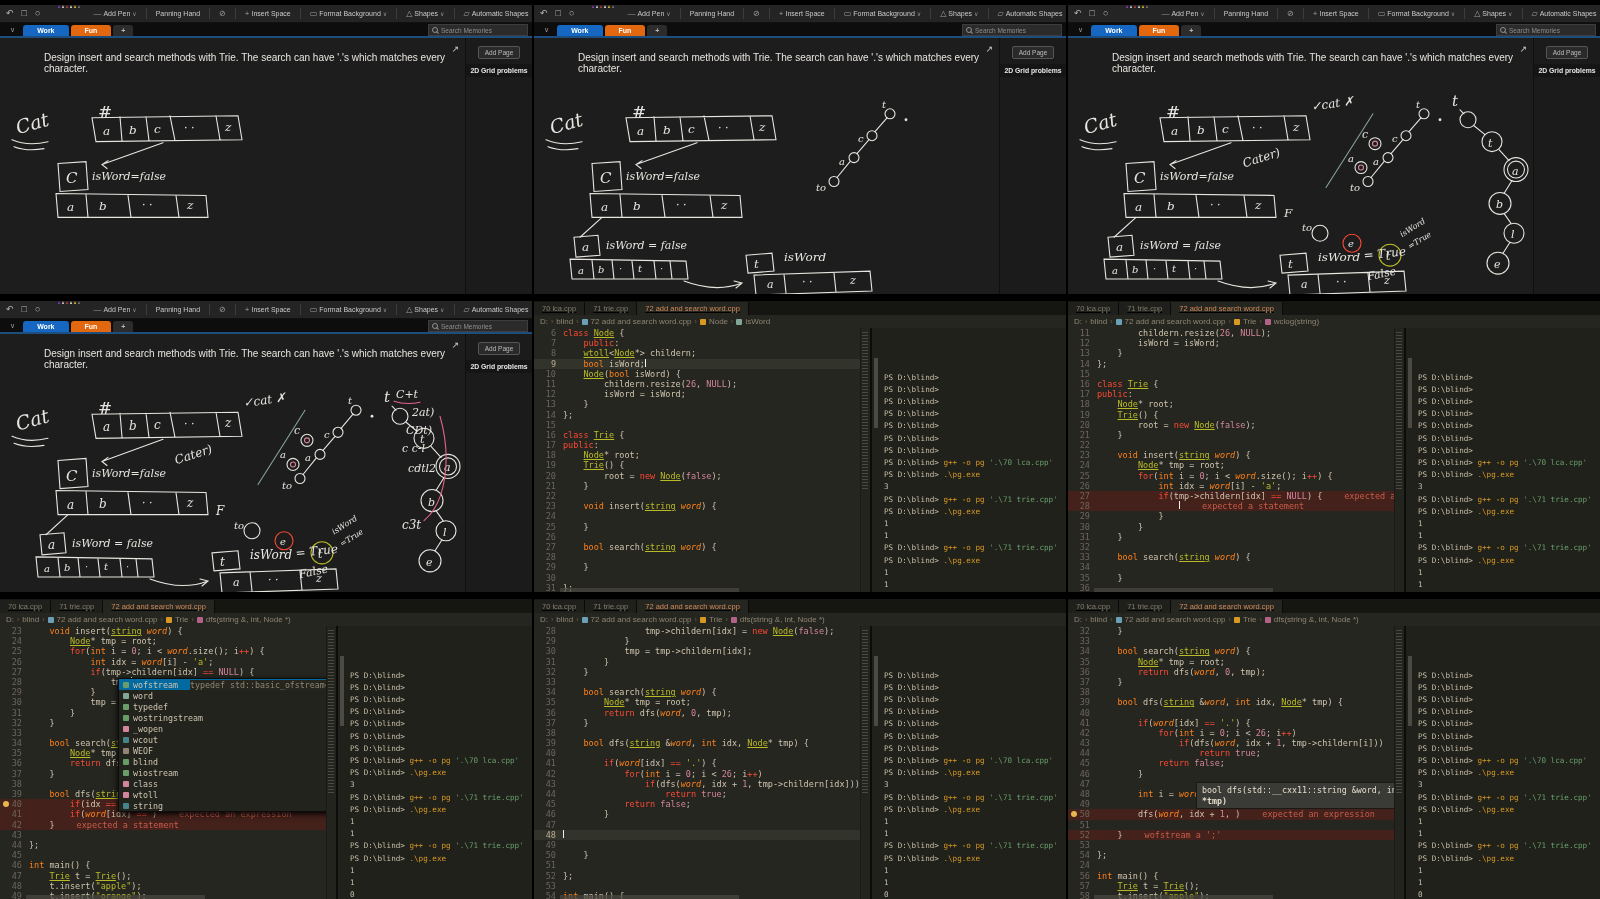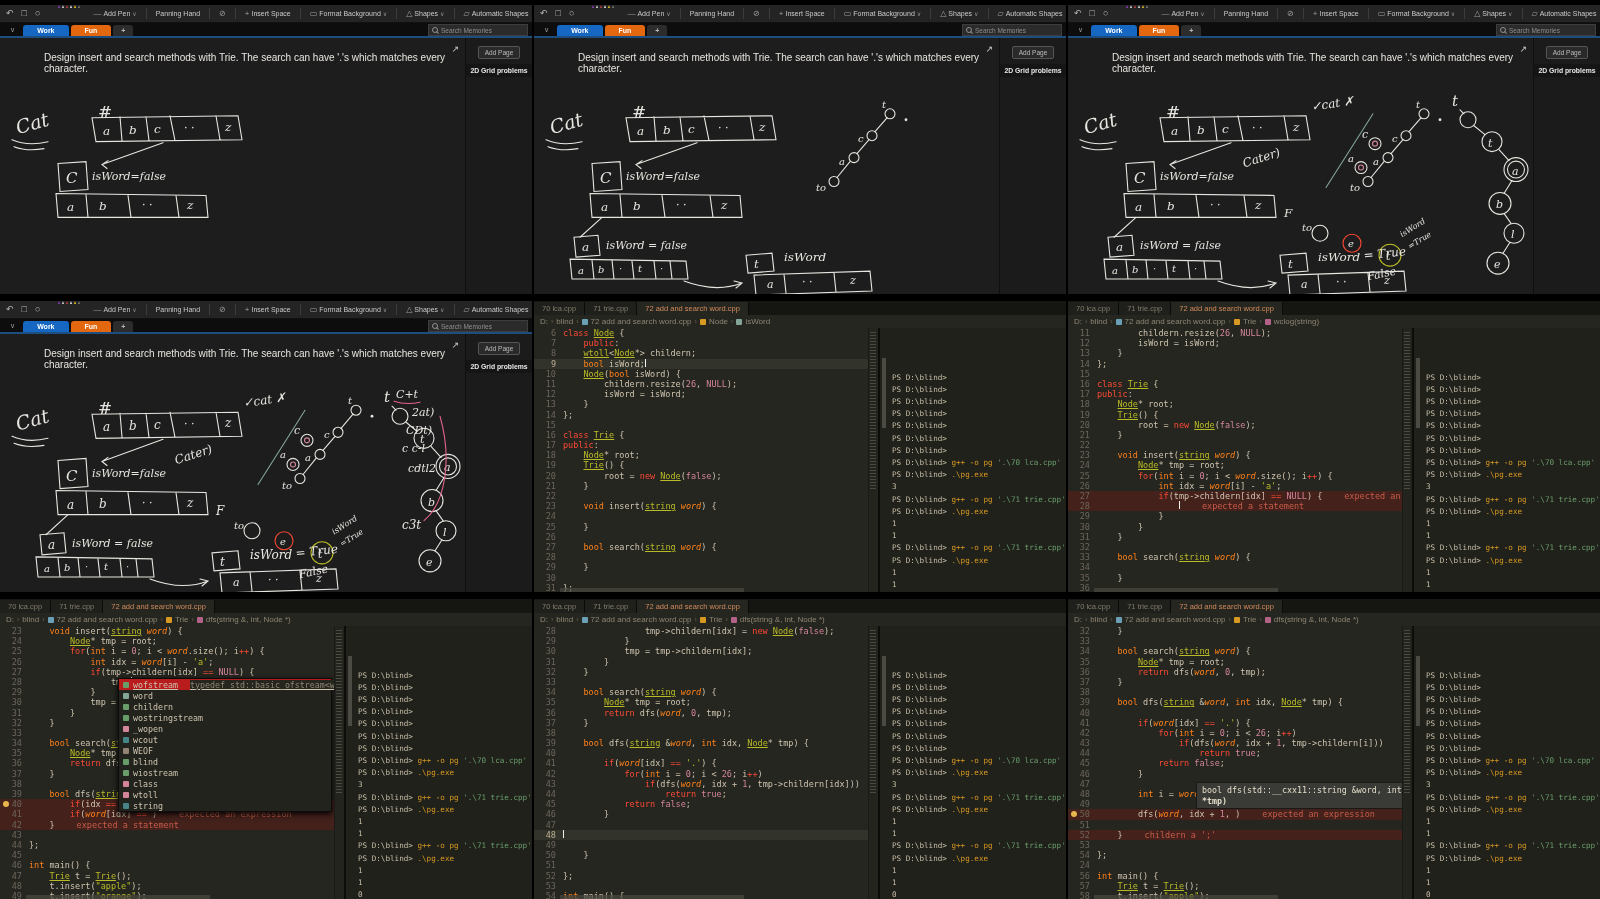--- a/index.html
+++ b/index.html
@@ -34,47 +34,47 @@
   .wprompt{position:absolute;left:44px;top:14px;color:#e8e5df;font-size:10px;}
   .wexpand{position:absolute;right:6px;top:6px;color:#cfcfcf;font-size:9px;}
   .wsb{width:66px;background:#1b1b1b;border-left:1px solid #101010;padding-top:8px;display:flex;flex-direction:column;gap:5px;align-items:center;}
   .waddpage{background:#2a2a2a;border:1px solid #555;color:#bdbdbd;font-size:6.5px;padding:2px 6px;border-radius:2px;font-family:"Liberation Sans",sans-serif;}
   .wpage{background:#151515;color:#e8e8e8;font-size:6.8px;font-weight:bold;width:100%;text-align:center;padding:3px 0;}
   .wsvg{position:absolute;left:0;top:28px;width:465px;height:calc(100% - 28px);}
   .wsvg text{font-family:"DejaVu Serif",serif;font-style:italic;fill:#e7e5df;}
   
   .vs{background:#262620;display:flex;flex-direction:column;}
   .vs-top{height:5px;background:#000;flex:0 0 auto;}
-  .vtabs{height:14px;background:#151512;display:flex;align-items:flex-end;flex:0 0 auto;}
+  .vtabs{height:14px;background:#151512;display:flex;align-items:flex-end;flex:0 0 auto;text-decoration:underline;}
   .vtab{font-size:7.5px;color:#807c6c;background:#1f1f1b;border-right:1px solid #0a0a0a;padding:2px 8px;white-space:nowrap;display:flex;align-items:center;}
   .vtab.active{background:#262620;color:#d08a5c;}
   .vcrumb{height:13px;background:#262620;display:flex;align-items:center;gap:3px;padding:0 6px;font-size:8px;color:#8d8573;flex:0 0 auto;white-space:nowrap;}
   .vcrumb .sep{color:#66604f;font-size:7px;}
   .sq{display:inline-block;width:6px;height:6px;border-radius:1px;flex:0 0 auto;}
   .vbody{flex:1;display:flex;min-height:0;position:relative;}
   .ved{flex:1;position:relative;overflow:hidden;font-family:"DejaVu Sans Mono",monospace;}
   .cl{display:flex;height:10.2px;line-height:10.2px;font-size:8.5px;white-space:pre;color:#cdc3ae;}
   .cl .ln{width:22px;text-align:right;padding-right:7px;color:#6b655b;flex:0 0 auto;}
   .cl.cur{background:#32332a;} .cl.cur .ln{color:#bdae93;}
   .cl.err{background:#44211b;}
   .ann{color:#c75c4a;padding-left:22px;}
   .tk-kw{color:#fb4934}.tk-type{color:#fe8019}.tk-cls{color:#b8bb26;text-decoration:underline}
   .tk-num{color:#d3869b}.tk-str{color:#b8bb26}.tk-param{color:#fe8019;font-style:italic}
   .crt{display:inline-block;width:1px;height:8px;background:#f2f2f2;vertical-align:middle;}
   .bulb{position:absolute;left:3px;width:6px;height:6px;border-radius:50%;background:#e9b64d;margin-top:2px;}
   .minimap{width:9px;background:#24241f;flex:0 0 auto;background-image:repeating-linear-gradient(to bottom,#4a4a40 0 1px,transparent 1px 3px);background-size:70% 60%;background-repeat:no-repeat;background-position:1px 4px;border-left:1px solid #1a1a16;}
   .hsb{position:absolute;bottom:0;left:26px;height:4px;width:55%;background:#4a4a42;opacity:.7;}
   .vterm{width:170px;flex:0 0 auto;background:#21211c;border-left:2px solid #0c0c0a;position:relative;
-    font-family:"DejaVu Sans Mono",monospace;font-size:7.6px;line-height:12.2px;color:#c8bfa8;padding:7px 4px 0 12px;white-space:pre;overflow:hidden;}
+    font-family:"DejaVu Sans Mono",monospace;font-size:7.6px;line-height:12.2px;color:#c8bfa8;padding:7px 12px 0 12px;white-space:pre;overflow:hidden;}
   .vterm .vsb{position:absolute;left:2px;top:30px;width:4px;height:70px;background:#4b4b43;}
   .t-cmd{color:#d79921}.t-str{color:#689d6a}
   
   .acbox{position:absolute;left:118px;top:52px;width:212px;background:#23231e;border:1px solid #0c0c0c;box-shadow:0 2px 6px #000;z-index:5;font-family:"DejaVu Sans Mono",monospace;}
   .acrow{display:flex;align-items:center;gap:4px;height:11px;font-size:8.3px;color:#cdc3ae;padding:0 4px;white-space:nowrap;}
-  .acrow.sel{background:#b91c1c;text-decoration:underline;}
+  .acrow.sel{background:#0369a1;}
   .acdetail{color:#8d8573;margin-left:8px;background:#26261f;}
   .ttbox{position:absolute;left:128px;top:156px;width:256px;background:#3a3a36;border:1px solid #191917;color:#e3dcc9;font-size:8.3px;line-height:10.5px;font-family:"DejaVu Sans Mono",monospace;padding:2px 5px;z-index:5;white-space:pre;}
 </style>
 </head>
 <body>
 
 <div id="stage">
     <div class="frame wb">
   <div class="wb-top"></div>
   <div class="wtb">
@@ -826,21 +826,21 @@
               <span class="sq" style="background: rgb(104, 157, 106);"></span>
               <span>wofstream</span>
               <span class="acdetail">typedef std::basic_ofstream&lt;wchar_t&gt; s…</span>
             </div>
             <div class="acrow">
               <span class="sq" style="background: rgb(131, 165, 152);"></span>
               <span>word</span>
             </div>
             <div class="acrow">
               <span class="sq" style="background: rgb(104, 157, 106);"></span>
-              <span>childern</span>
+              <span>typedef</span>
             </div>
             <div class="acrow">
               <span class="sq" style="background: rgb(104, 157, 106);"></span>
               <span>wostringstream</span>
             </div>
             <div class="acrow">
               <span class="sq" style="background: rgb(211, 134, 155);"></span>
               <span>_wopen</span>
             </div>
             <div class="acrow">
@@ -978,21 +978,21 @@
             <div class="cl"><span class="ln">42</span><span>            <span class="tk-kw">for</span>(<span class="tk-type">int</span> i = <span class="tk-num">0</span>; i &lt; <span class="tk-num">26</span>; i<span class="tk-kw">++</span>)</span></div>
             <div class="cl"><span class="ln">43</span><span>                <span class="tk-kw">if</span>(dfs(<span class="tk-param">word</span>, idx + <span class="tk-num">1</span>, tmp-&gt;childern[i]))</span></div>
             <div class="cl"><span class="ln">44</span><span>                    <span class="tk-kw">return</span> <span class="tk-num">true</span>;</span></div>
             <div class="cl"><span class="ln">45</span><span>            <span class="tk-kw">return</span> <span class="tk-num">false</span>;</span></div>
             <div class="cl"><span class="ln">46</span><span>        }</span></div>
             <div class="cl"><span class="ln">47</span><span></span></div>
             <div class="cl"><span class="ln">48</span><span>        <span class="tk-type">int</span> i = <span class="tk-param">word</span>[idx] - </span></div>
             <div class="cl"><span class="ln">49</span><span></span></div>
             <div class="cl err"><span class="bulb"></span><span class="ln">50</span><span>        dfs(<span class="tk-param">word</span>, idx + <span class="tk-num">1</span>, )</span><span class="ann">expected an expression</span></div>
             <div class="cl"><span class="ln">51</span><span></span></div>
-            <div class="cl err"><span class="ln">52</span><span>    }</span><span class="ann">childern a ';'</span></div>
+            <div class="cl err"><span class="ln">52</span><span>    }</span><span class="ann">wofstream a ';'</span></div>
             <div class="cl"><span class="ln">53</span><span></span></div>
             <div class="cl"><span class="ln">54</span><span>};</span></div>
             <div class="cl"><span class="ln">24</span><span></span></div>
             <div class="cl"><span class="ln">56</span><span><span class="tk-type">int</span> main() {</span></div>
             <div class="cl"><span class="ln">57</span><span>    <span class="tk-cls">Trie</span> t = <span class="tk-cls">Trie</span>();</span></div>
             <div class="cl"><span class="ln">58</span><span>    t.insert(<span class="tk-str">"apple"</span>);</span></div>
           </div>
       <div class="hsb"></div>
     <div class="ttbox"><div>bool dfs(std::__cxx11::string &amp;word, int idx, Node</div><div style="font-weight: bold;">*tmp)</div></div>
         </div>

